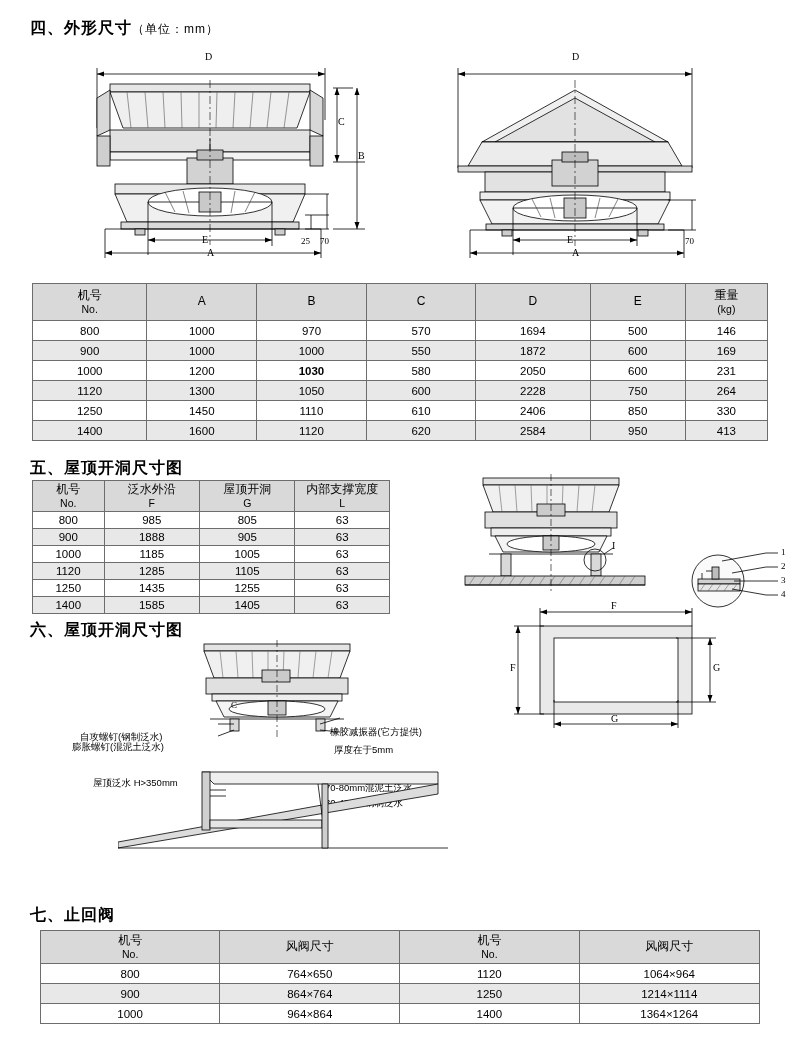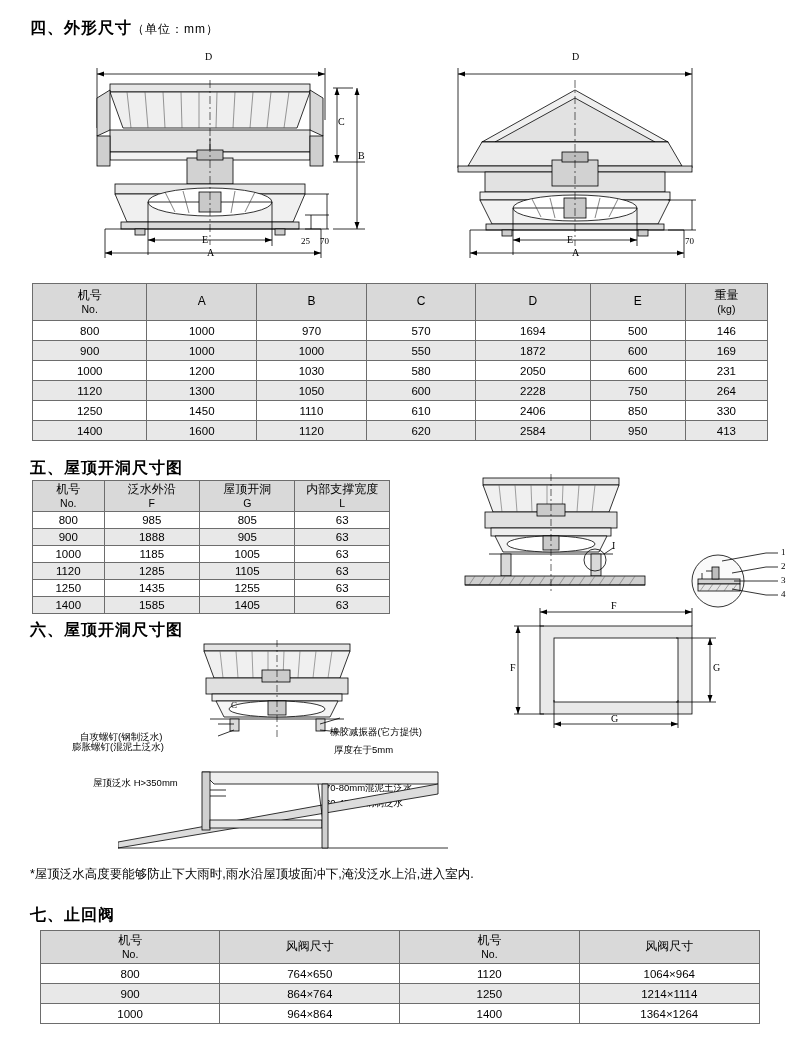--- a/index.html
+++ b/index.html
@@ -243,21 +243,21 @@
           <td style="height: 17px;">1000</td>
           <td style="height: 17px;">1000</td>
           <td style="height: 17px;">550</td>
           <td style="height: 17px;">1872</td>
           <td style="height: 17px;">600</td>
           <td style="height: 17px;">169</td>
         </tr>
         <tr>
           <td style="height: 17px;">1000</td>
           <td style="height: 17px;">1200</td>
-          <td style="height: 17px;">1030</td>
+          <td style="height: 17px; font-weight: bold;">1030</td>
           <td style="height: 17px;">580</td>
           <td style="height: 17px;">2050</td>
           <td style="height: 17px;">600</td>
           <td style="height: 17px;">231</td>
         </tr>
         <tr>
           <td style="height: 17px;">1120</td>
           <td style="height: 17px;">1300</td>
           <td style="height: 17px;">1050</td>
           <td style="height: 17px;">600</td>
@@ -543,21 +543,20 @@
         <line x1="44" y1="100" x2="44" y2="128"></line>
         <line x1="168" y1="100" x2="168" y2="128"></line>
       </g>
     </svg>
     <div class="dim" style="left:101px;top:0px;">F</div>
     <div class="dim" style="left:0px;top:62px;">F</div>
     <div class="dim" style="left:203px;top:62px;">G</div>
     <div class="dim" style="left:101px;top:113px;">G</div>
   </div>
 
-  <div class="note" style="position:absolute;left:30px;top:866px;font-size:12.5px;">*屋顶泛水高度要能够防止下大雨时,雨水沿屋顶坡面冲下,淹没泛水上沿,进入室内.</div>
 
   <div style="position:absolute;left:30px;top:905px;">
     <h2 class="sect">
       <span>七、</span><span>止回阀</span>
     </h2>
   </div>
 
   <table class="dt" id="tbl-valve" style="position:absolute;left:40px;top:930px;width:720px;">
     <thead>
         <tr>

